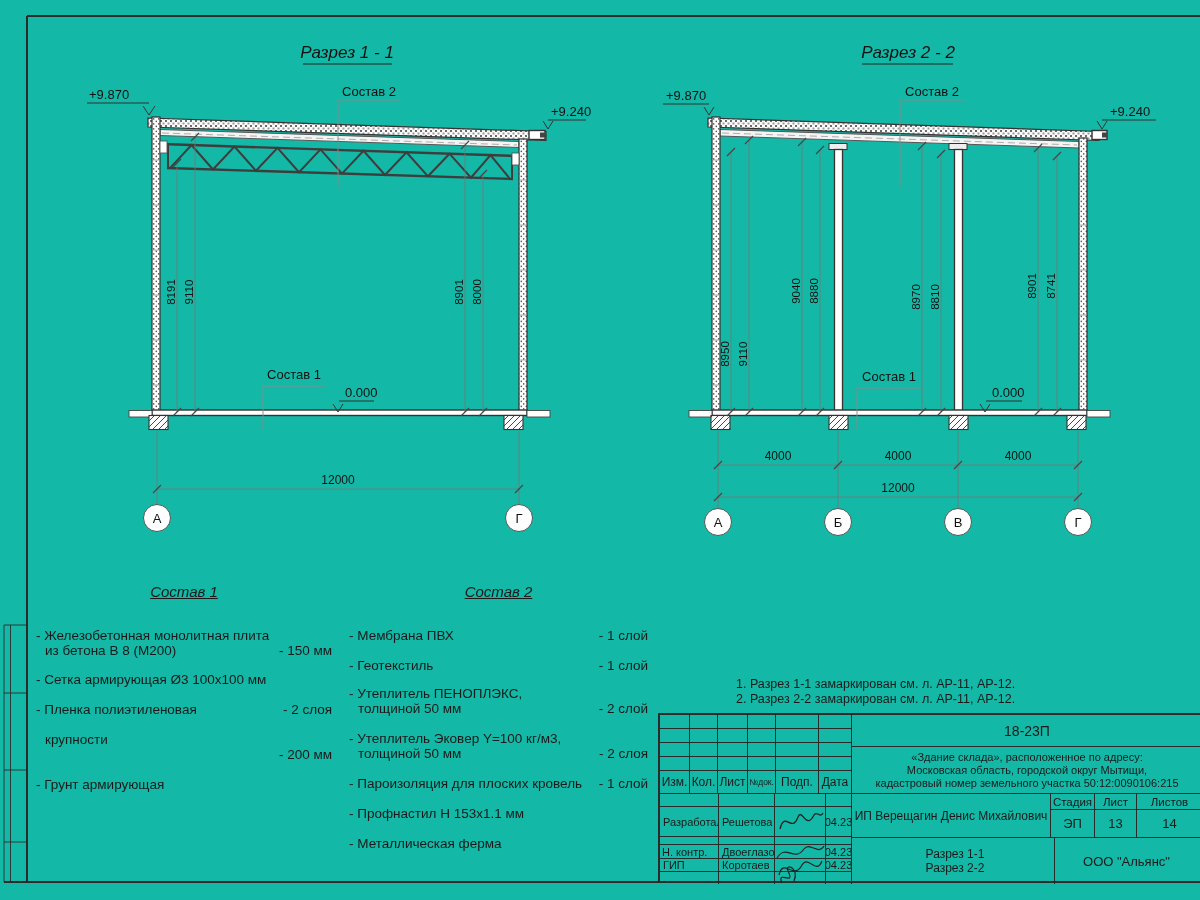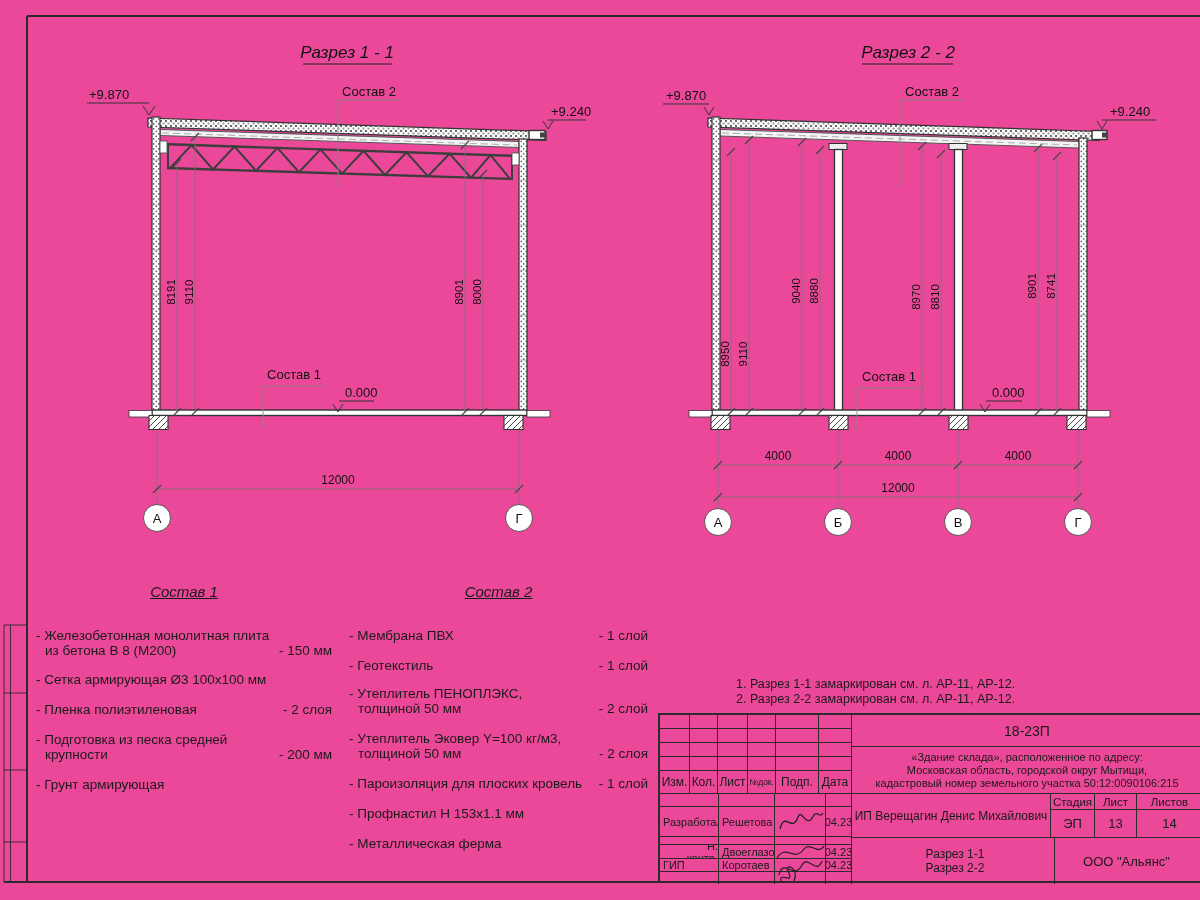--- a/index.html
+++ b/index.html
@@ -1,18 +1,18 @@
 <!DOCTYPE html>
 <html><head>
 <meta charset="utf-8">
 <style>
   * { margin:0; padding:0; box-sizing:border-box; }
   html,body { background:#fff; width:1200px; height:900px; overflow:hidden;
     font-family:"Liberation Sans", sans-serif; color:#1a1a1a; }
-  #sheet { position:relative; width:1200px; height:900px; background:#ec4899; }
+  #sheet { position:relative; width:1200px; height:900px; background:#14b8a6; }
   #linework { position:absolute; left:0; top:0; }
   svg text { font-family:"Liberation Sans", sans-serif; fill:#111; }
   .dimtxt { font-size:12px; }
   .rottxt { font-size:11.5px; }
   .lbltxt { font-size:13px; }
   .titletxt { font-size:17px; font-style:italic; }
   .bubtxt { font-size:13px; }
 
   .sostav { position:absolute; font-size:13.5px; line-height:15px; }
   .sostav .hd { position:absolute; top:0; left:0; right:0; text-align:center;
@@ -223,21 +223,20 @@
   </div>
   <div class="row" style="top:88px; height:15px;">
     <div>- Сетка армирующая Ø3 100х100 мм</div>
     <span class="val"></span>
   </div>
   <div class="row" style="top:118px; height:15px;">
     <div>- Пленка полиэтиленовая</div>
     <span class="val">-  2 слоя</span>
   </div>
   <div class="row" style="top:148px; height:30px;">
-    <div>- Подготовка из песка средней</div>
     <div class="l2">крупности</div>
     <span class="val">- 200 мм</span>
   </div>
   <div class="row" style="top:193px; height:15px;">
     <div>- Грунт армирующая</div>
   </div>
 </div>
 
 <div class="sostav" style="left:349px; top:584px; width:299px; height:285px;">
   <div class="hd">Состав 2</div>
@@ -334,21 +333,21 @@
       <div class="tc" style="width:51px"></div>
       <div class="tc" style="width:26px">04.23</div>
     </div>
     <div class="trow" style="height:8px;">
       <div class="tc" style="width:59px"></div>
           <div class="tc" style="width:56px"></div>
           <div class="tc" style="width:51px"></div>
           <div class="tc" style="width:26px"></div>
     </div>
     <div class="trow" style="height:14px;">
-      <div class="tc" style="width:59px; justify-content:flex-start; padding-left:16px;text-align:right;">Н. контр.</div>
+      <div class="tc" style="width:59px; justify-content:flex-start; padding-left:2px;">Н. контр.</div>
       <div class="tc" style="width:56px; justify-content:flex-start; padding-left:3px;">Двоеглазов</div>
       <div class="tc" style="width:51px"></div>
       <div class="tc" style="width:26px">04.23</div>
     </div>
     <div class="trow" style="height:13px;">
       <div class="tc" style="width:59px; justify-content:flex-start; padding-left:3px;">ГИП</div>
       <div class="tc" style="width:56px; justify-content:flex-start; padding-left:3px;">Коротаев</div>
       <div class="tc" style="width:51px"></div>
       <div class="tc" style="width:26px">04.23</div>
     </div>

